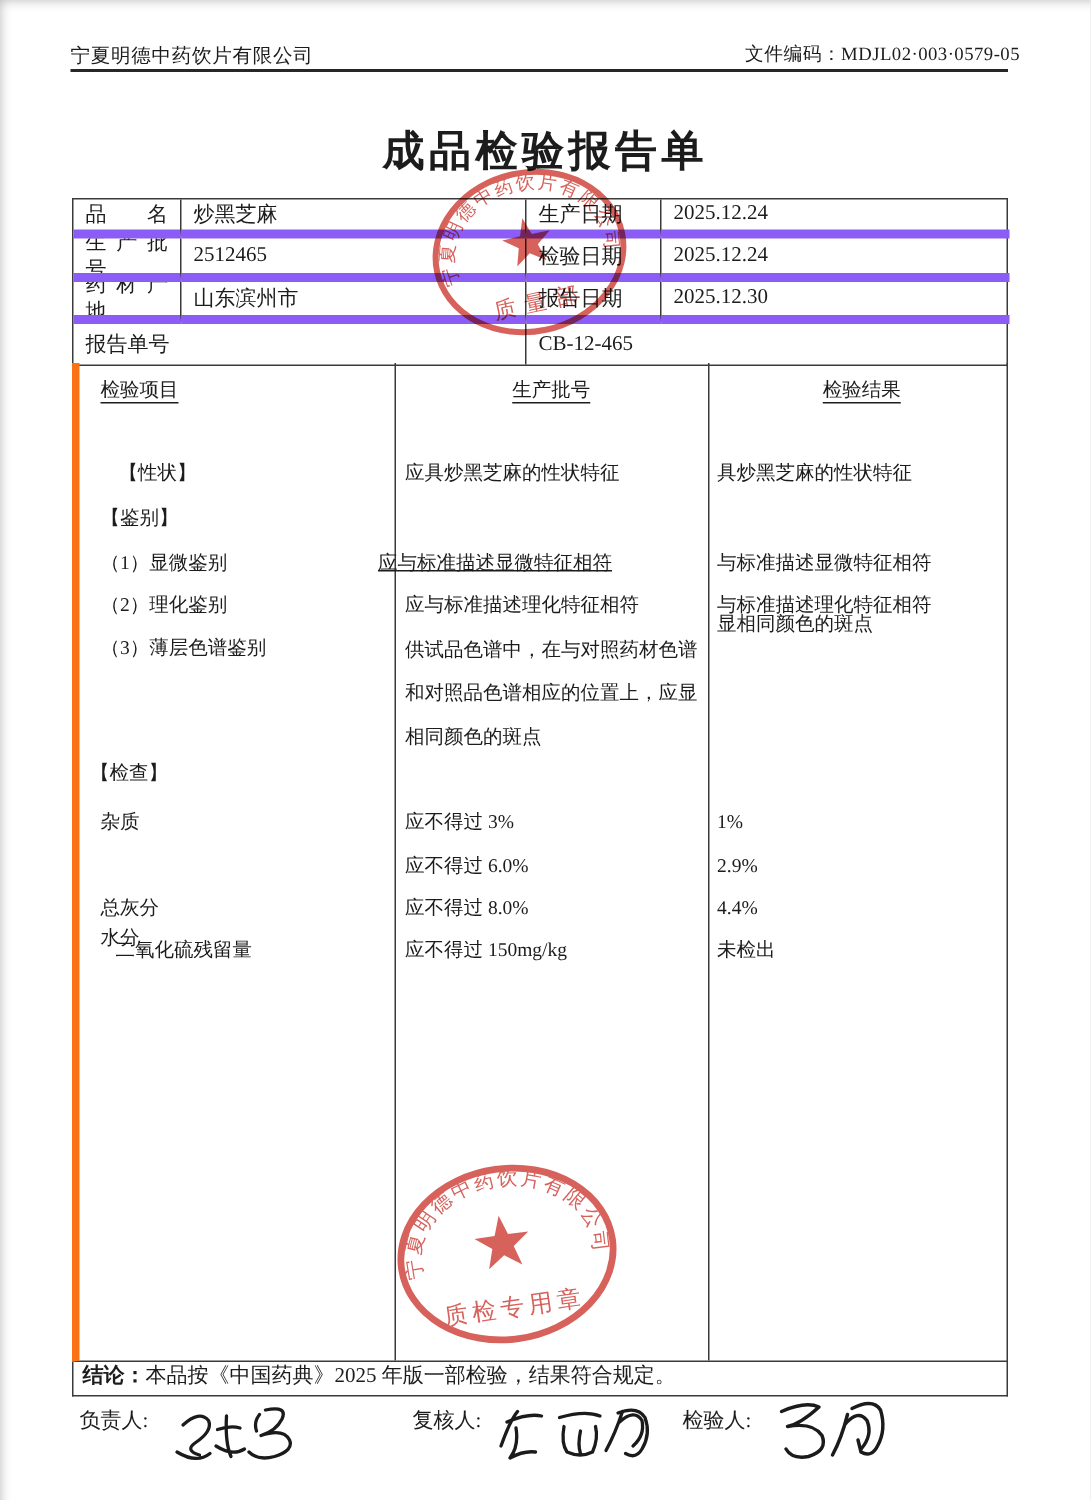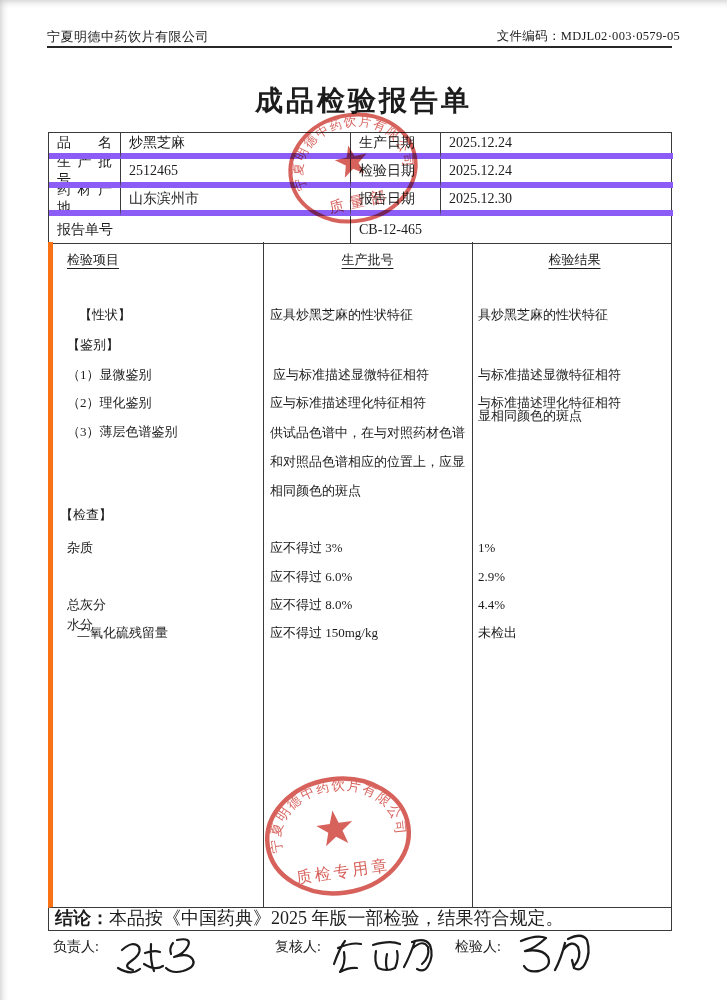--- a/index.html
+++ b/index.html
@@ -34,21 +34,21 @@
   }
   .vline{position:absolute;top:0;bottom:0;width:1px;background:#3a3a3a;}
   .mline{position:absolute;line-height:20px;white-space:nowrap;}
   .mwrap{position:absolute;line-height:29px;white-space:normal;}
   .col-hdr{position:absolute;text-align:center;}
   .col-hdr span, .col-hdr-left span{text-decoration:underline;text-underline-offset:4px;}
   
   .concl{
     left:48px;top:908px;width:624px;height:23px;
     border:1px solid #3a3a3a;border-top:none;box-sizing:border-box;
-    display:flex;align-items:flex-end;padding-left:6px;font-size:18px;white-space:nowrap;
+    display:flex;align-items:flex-start;padding-left:6px;font-size:14px;white-space:nowrap;
   }
   .concl b{font-weight:bold;}
   
   .sig-label{top:938px;font-size:14px;}
   svg{display:block;}
   .stamp{mix-blend-mode:multiply;opacity:.82;}
 </style>
 </head>
 <body>
 
@@ -94,21 +94,21 @@
     <div class="mline col-hdr" style="left:210px;top:8px;width:209px;"><span>生产批号</span></div>
     <div class="mline col-hdr" style="left:419px;top:8px;width:205px;"><span>检验结果</span></div>
 
     <div class="mline" style="left:26px;top:63px;">【性状】</div>
     <div class="mline" style="left:217px;top:63px;">应具炒黑芝麻的性状特征</div>
     <div class="mline" style="left:425px;top:63px;">具炒黑芝麻的性状特征</div>
 
     <div class="mline" style="left:14px;top:93px;">【鉴别】</div>
 
     <div class="mline" style="left:14px;top:123px;">（1）显微鉴别</div>
-    <div class="mline" style="left:220px;top:123px;">应与标准描述显微特征相符</div>
+    <div class="mline" style="left:199px;top:123px;text-decoration:underline;">应与标准描述显微特征相符</div>
     <div class="mline" style="left:425px;top:123px;">与标准描述显微特征相符</div>
 
     <div class="mline" style="left:14px;top:151px;">（2）理化鉴别</div>
     <div class="mline" style="left:217px;top:151px;">应与标准描述理化特征相符</div>
     <div class="mline" style="left:425px;top:151px;">与标准描述理化特征相符</div>
 
     <div class="mline" style="left:14px;top:180px;">（3）薄层色谱鉴别</div>
     <div class="mwrap" style="left:217px;top:176px;width:196px;">供试品色谱中，在与对照药材色谱和对照品色谱相应的位置上，应显相同颜色的斑点</div>
     <div class="mline" style="left:425px;top:164px;">显相同颜色的斑点</div>
 

